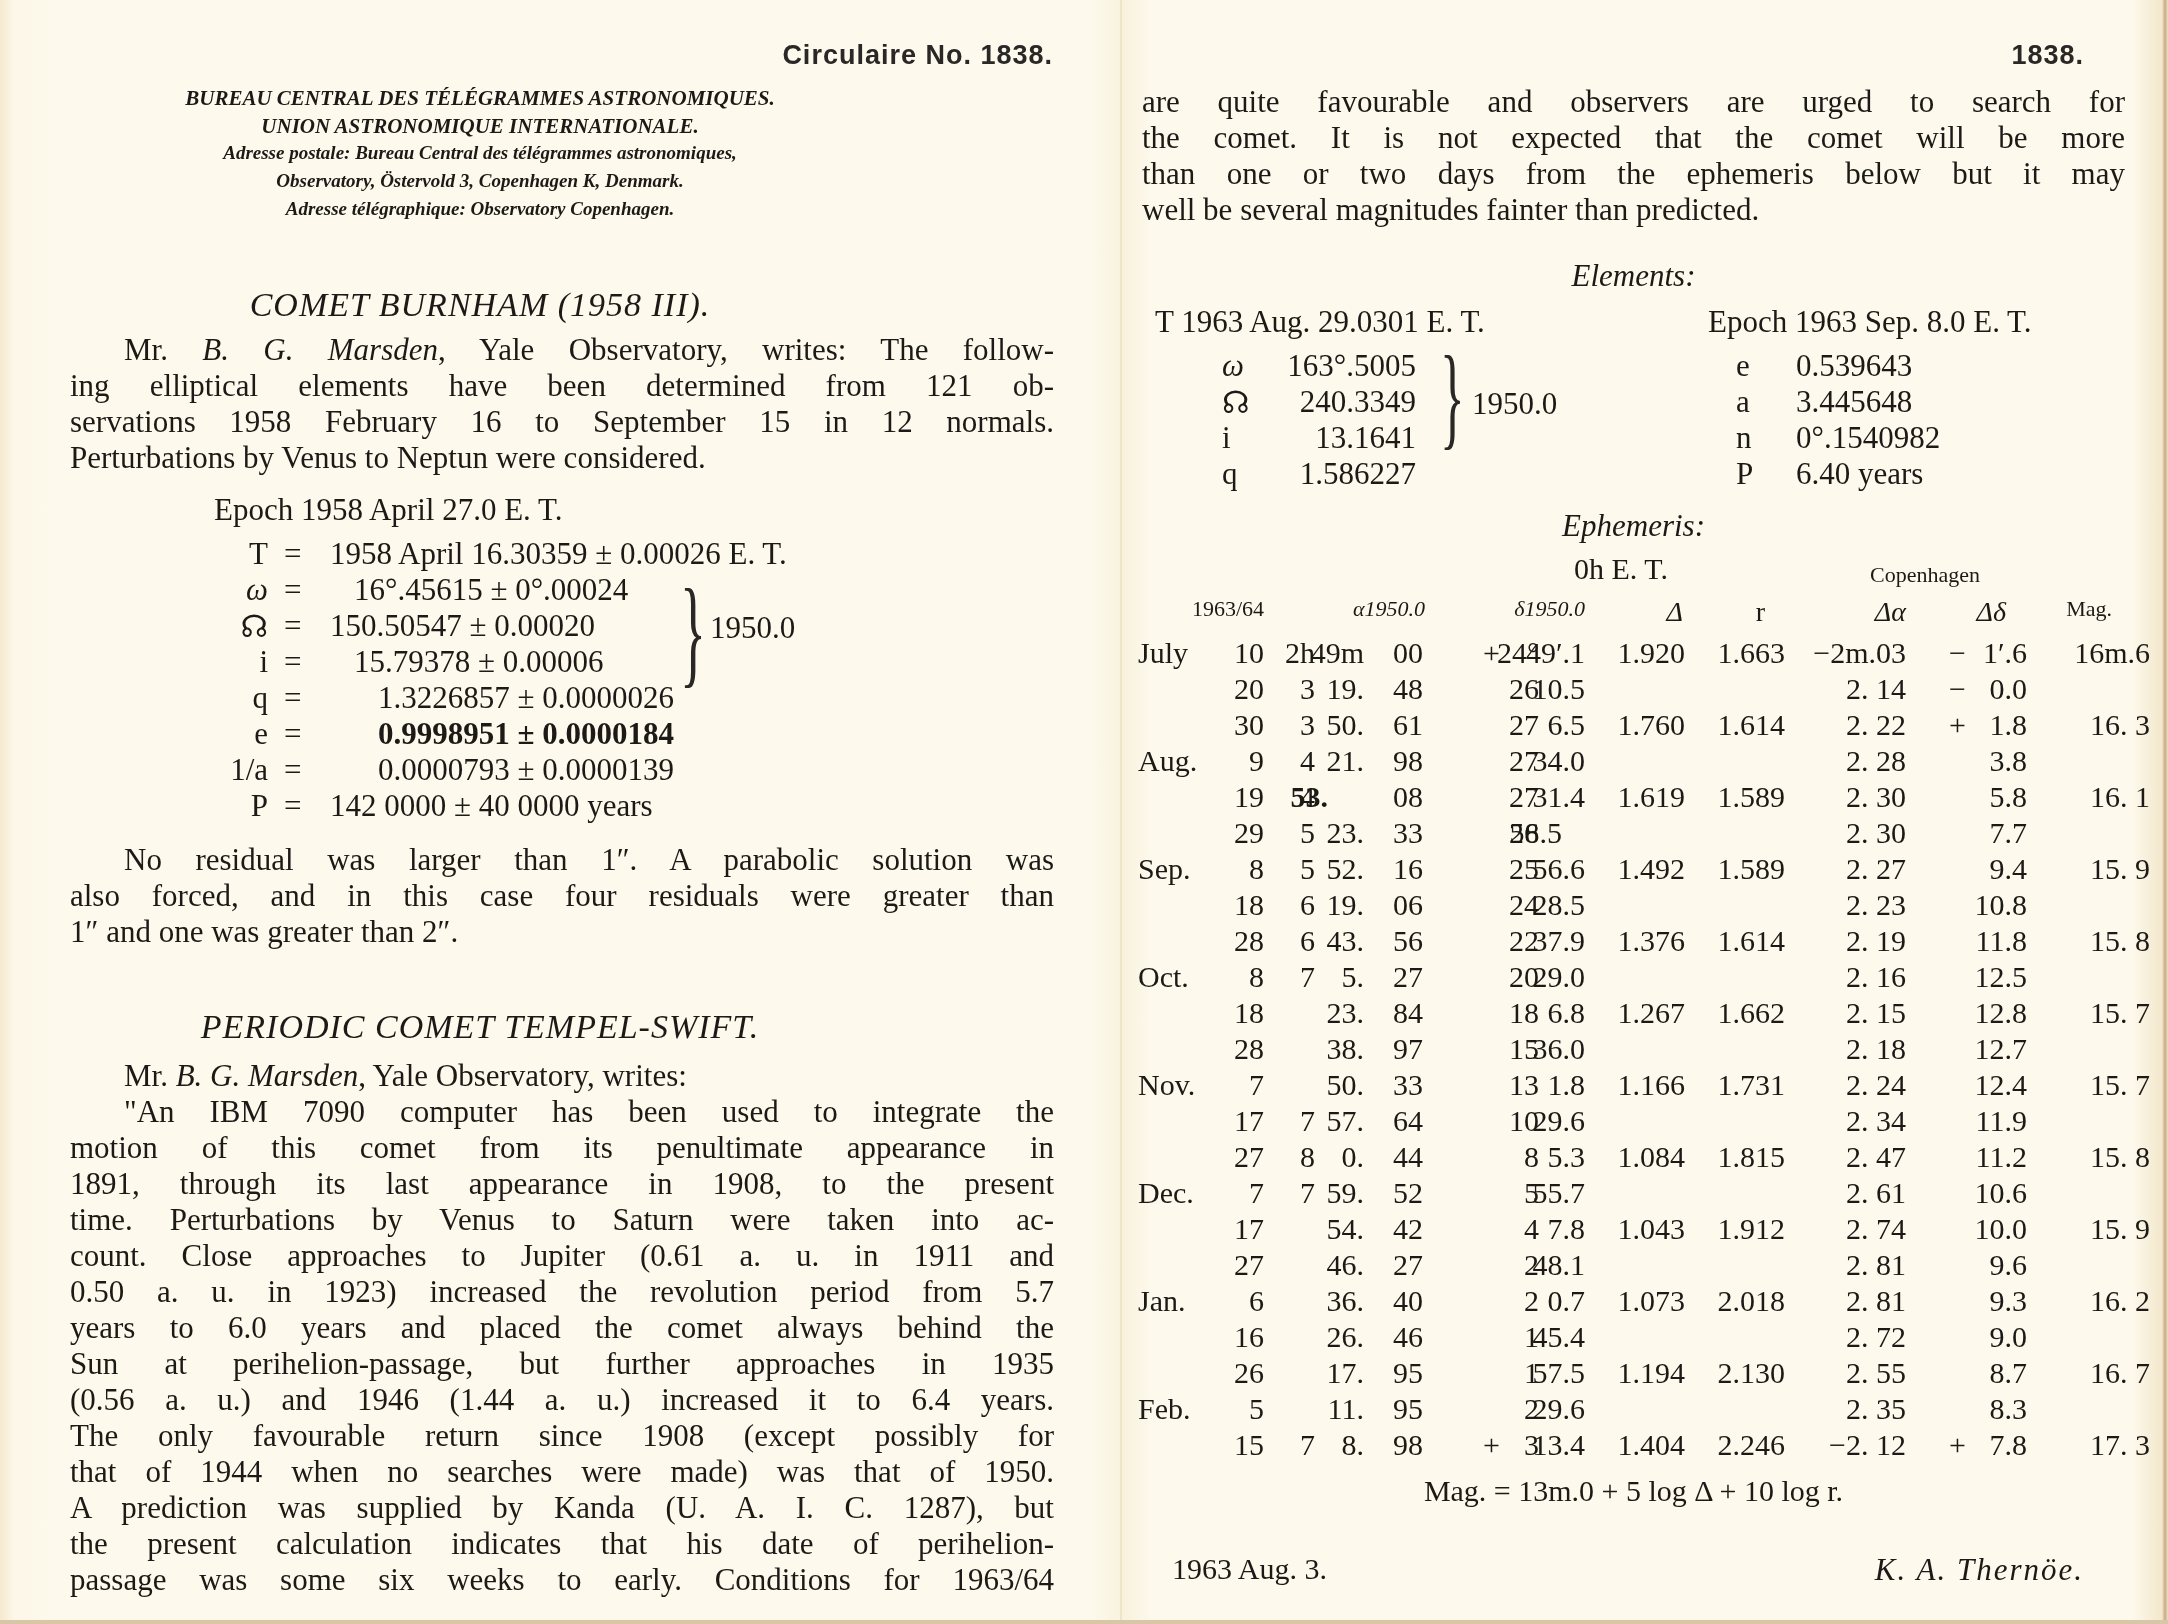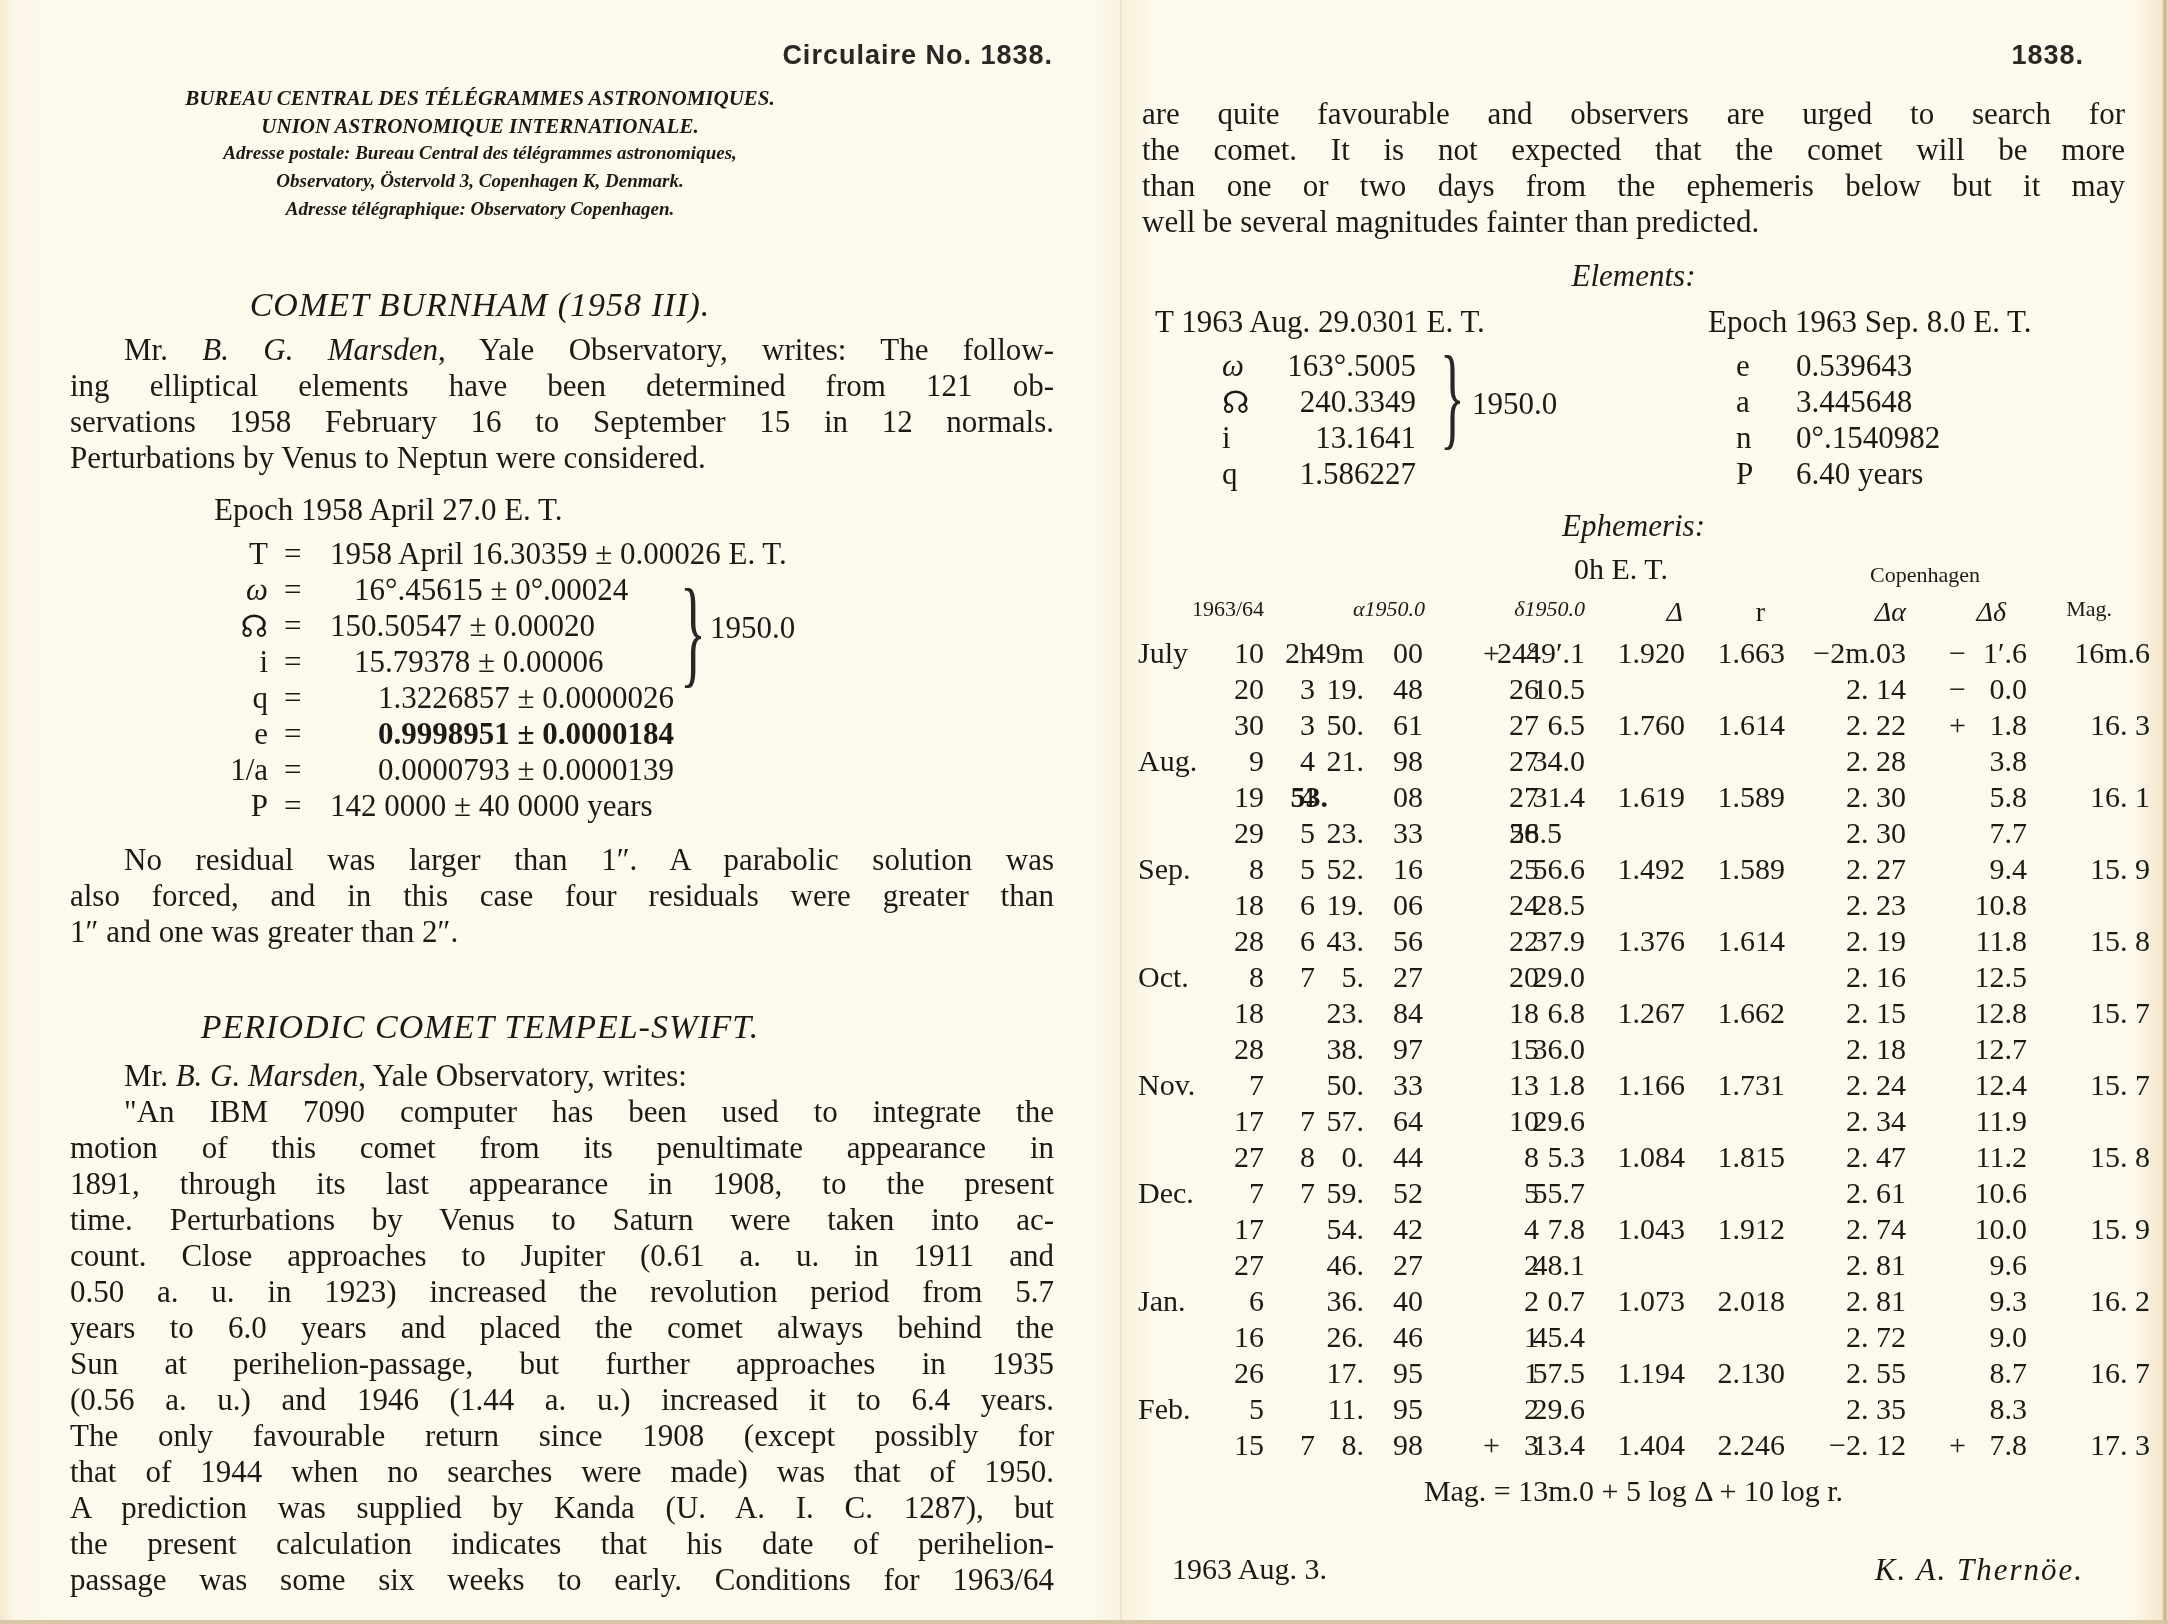--- a/index.html
+++ b/index.html
@@ -103,21 +103,21 @@
     <span class="para-line">(0.56 a. u.) and 1946 (1.44 a. u.) increased it to 6.4 years.</span>
     <span class="para-line">The only favourable return since 1908 (except possibly for</span>
     <span class="para-line">that of 1944 when no searches were made) was that of 1950.</span>
     <span class="para-line">A prediction was supplied by Kanda (U. A. I. C. 1287), but</span>
     <span class="para-line">the present calculation indicates that his date of perihelion-</span>
     <span class="para-line">passage was some six weeks to early. Conditions for 1963/64</span>
   </div>
 
 <div class="abs sans-b" style="right:84px;top:40px;">1838.</div>
 
-<div class="abs para" style="left:1142px;width:983px;top:84px;margin-top:12px;" id="cont-body">
+<div class="abs para" style="left:1142px;width:983px;top:84px;" id="cont-body">
     <span class="para-line">are quite favourable and observers are urged to search for</span>
     <span class="para-line">the comet. It is not expected that the comet will be more</span>
     <span class="para-line">than one or two days from the ephemeris below but it may</span>
     <span class="para-line last">well be several magnitudes fainter than predicted.</span>
   </div>
 
 <div class="abs" style="left:1142px;width:983px;top:258px;text-align:center;font-style:italic;font-size:31px;">Elements:</div>
 <div class="abs elem" style="left:1155px;top:304px;">T 1963 Aug. 29.0301 E. T.</div>
 <div class="abs elem" style="left:1708px;top:304px;">Epoch 1963 Sep. 8.0 E. T.</div>
 

